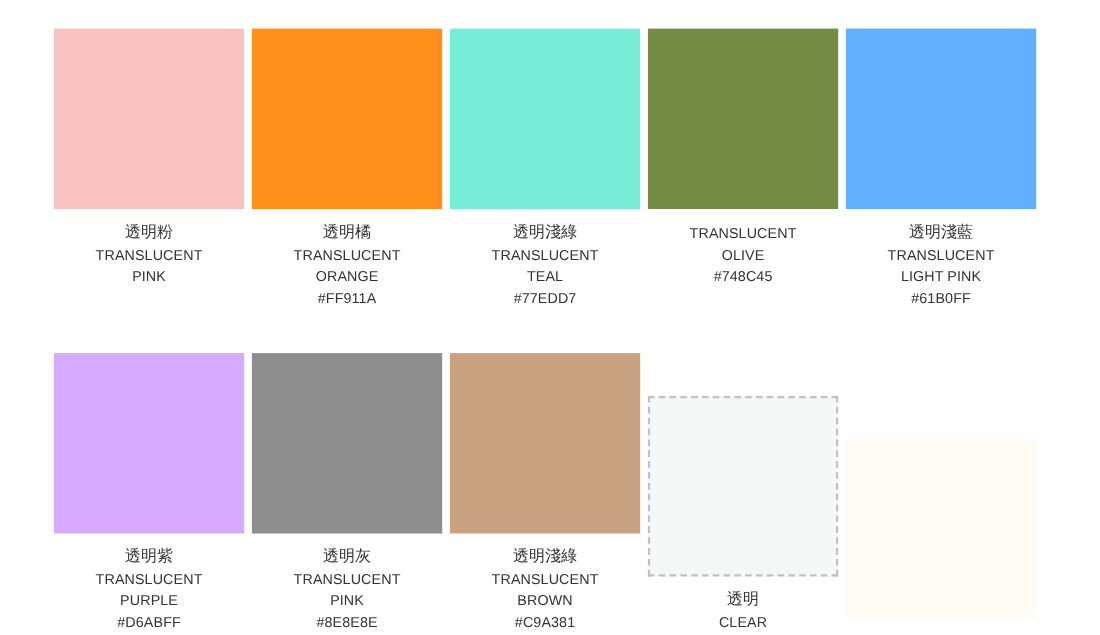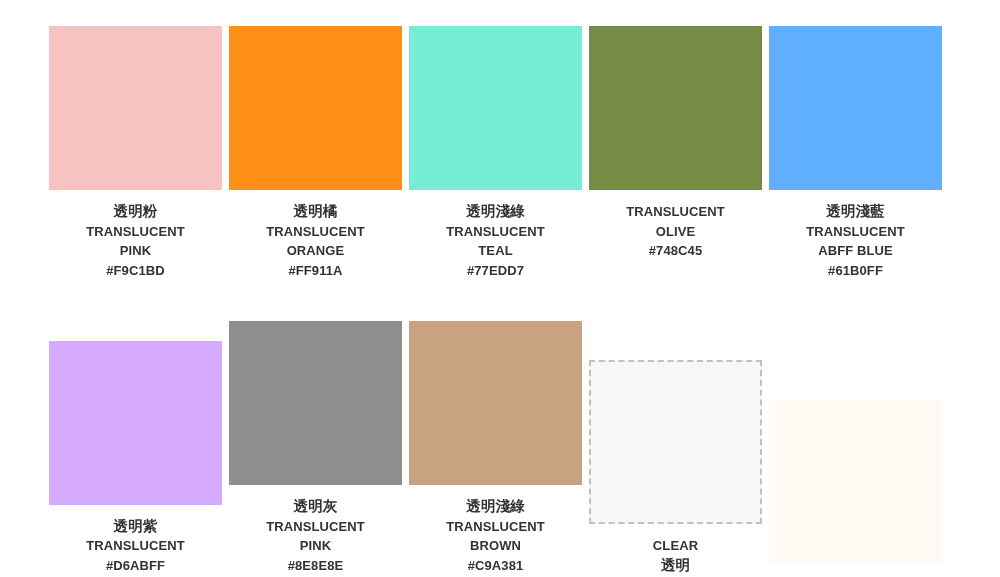--- a/index.html
+++ b/index.html
@@ -13,21 +13,20 @@
     font-family: "Liberation Sans", "DejaVu Sans", sans-serif;
     overflow: hidden;
   }
 
   .palette-sheet {
     position: relative;
     width: 1000px;
     height: 430px;
     box-sizing: border-box;
     padding: 26px 49px 3px 49px;
-    font-weight: bold;
   }
 
   .swatch-grid {
     display: grid;
     grid-template-columns: repeat(5, 173px);
     grid-template-rows: repeat(2, auto);
     column-gap: 7px;
     row-gap: 0px;
   }
 
@@ -82,21 +81,20 @@
 <body>
 
 <div class="palette-sheet">
   <div class="swatch-grid">
       <div class="swatch-cell">
         <div class="swatch-chip" style="background: rgb(247, 194, 191);"></div>
         <div class="swatch-caption">
           <span class="caption-line is-cjk">透明粉</span>
           <span class="caption-line">TRANSLUCENT</span>
           <span class="caption-line">PINK</span>
-          <span class="caption-line">#F9C1BD</span>
         </div>
       </div>
       <div class="swatch-cell">
         <div class="swatch-chip" style="background: rgb(255, 145, 26);"></div>
         <div class="swatch-caption">
           <span class="caption-line is-cjk">透明橘</span>
           <span class="caption-line">TRANSLUCENT</span>
           <span class="caption-line">ORANGE</span>
           <span class="caption-line">#FF911A</span>
         </div>
@@ -116,29 +114,30 @@
           <span class="caption-line">TRANSLUCENT</span>
           <span class="caption-line">OLIVE</span>
           <span class="caption-line">#748C45</span>
         </div>
       </div>
       <div class="swatch-cell">
         <div class="swatch-chip" style="background: rgb(97, 176, 255);"></div>
         <div class="swatch-caption">
           <span class="caption-line is-cjk">透明淺藍</span>
           <span class="caption-line">TRANSLUCENT</span>
-          <span class="caption-line">ABFF BLUE</span>
+          <span class="caption-line">LIGHT PINK</span>
           <span class="caption-line">#61B0FF</span>
         </div>
       </div>
       <div class="swatch-cell row-two">
         <div class="swatch-chip" style="background: rgb(214, 171, 255);"></div>
         <div class="swatch-caption">
           <span class="caption-line is-cjk">透明紫</span>
           <span class="caption-line">TRANSLUCENT</span>
+          <span class="caption-line">PURPLE</span>
           <span class="caption-line">#D6ABFF</span>
         </div>
       </div>
       <div class="swatch-cell row-two">
         <div class="swatch-chip" style="background: rgb(142, 142, 142);"></div>
         <div class="swatch-caption">
           <span class="caption-line is-cjk">透明灰</span>
           <span class="caption-line">TRANSLUCENT</span>
           <span class="caption-line">PINK</span>
           <span class="caption-line">#8E8E8E</span>
@@ -149,22 +148,22 @@
         <div class="swatch-caption">
           <span class="caption-line is-cjk">透明淺綠</span>
           <span class="caption-line">TRANSLUCENT</span>
           <span class="caption-line">BROWN</span>
           <span class="caption-line">#C9A381</span>
         </div>
       </div>
       <div class="swatch-cell row-two">
         <div class="swatch-chip is-dashed" style="background: rgb(246, 248, 248); border-color: rgb(189, 195, 196);"></div>
         <div class="swatch-caption">
+          <span class="caption-line is-cjk">透明</span>
           <span class="caption-line">CLEAR</span>
-          <span class="caption-line is-cjk">透明</span>
         </div>
       </div>
       <div class="swatch-cell row-two is-unlabeled">
         <div class="swatch-chip" style="background: rgb(253, 251, 244);"></div>
         <div class="swatch-caption"></div>
       </div>
     </div>
 </div>
 
 </body></html>

